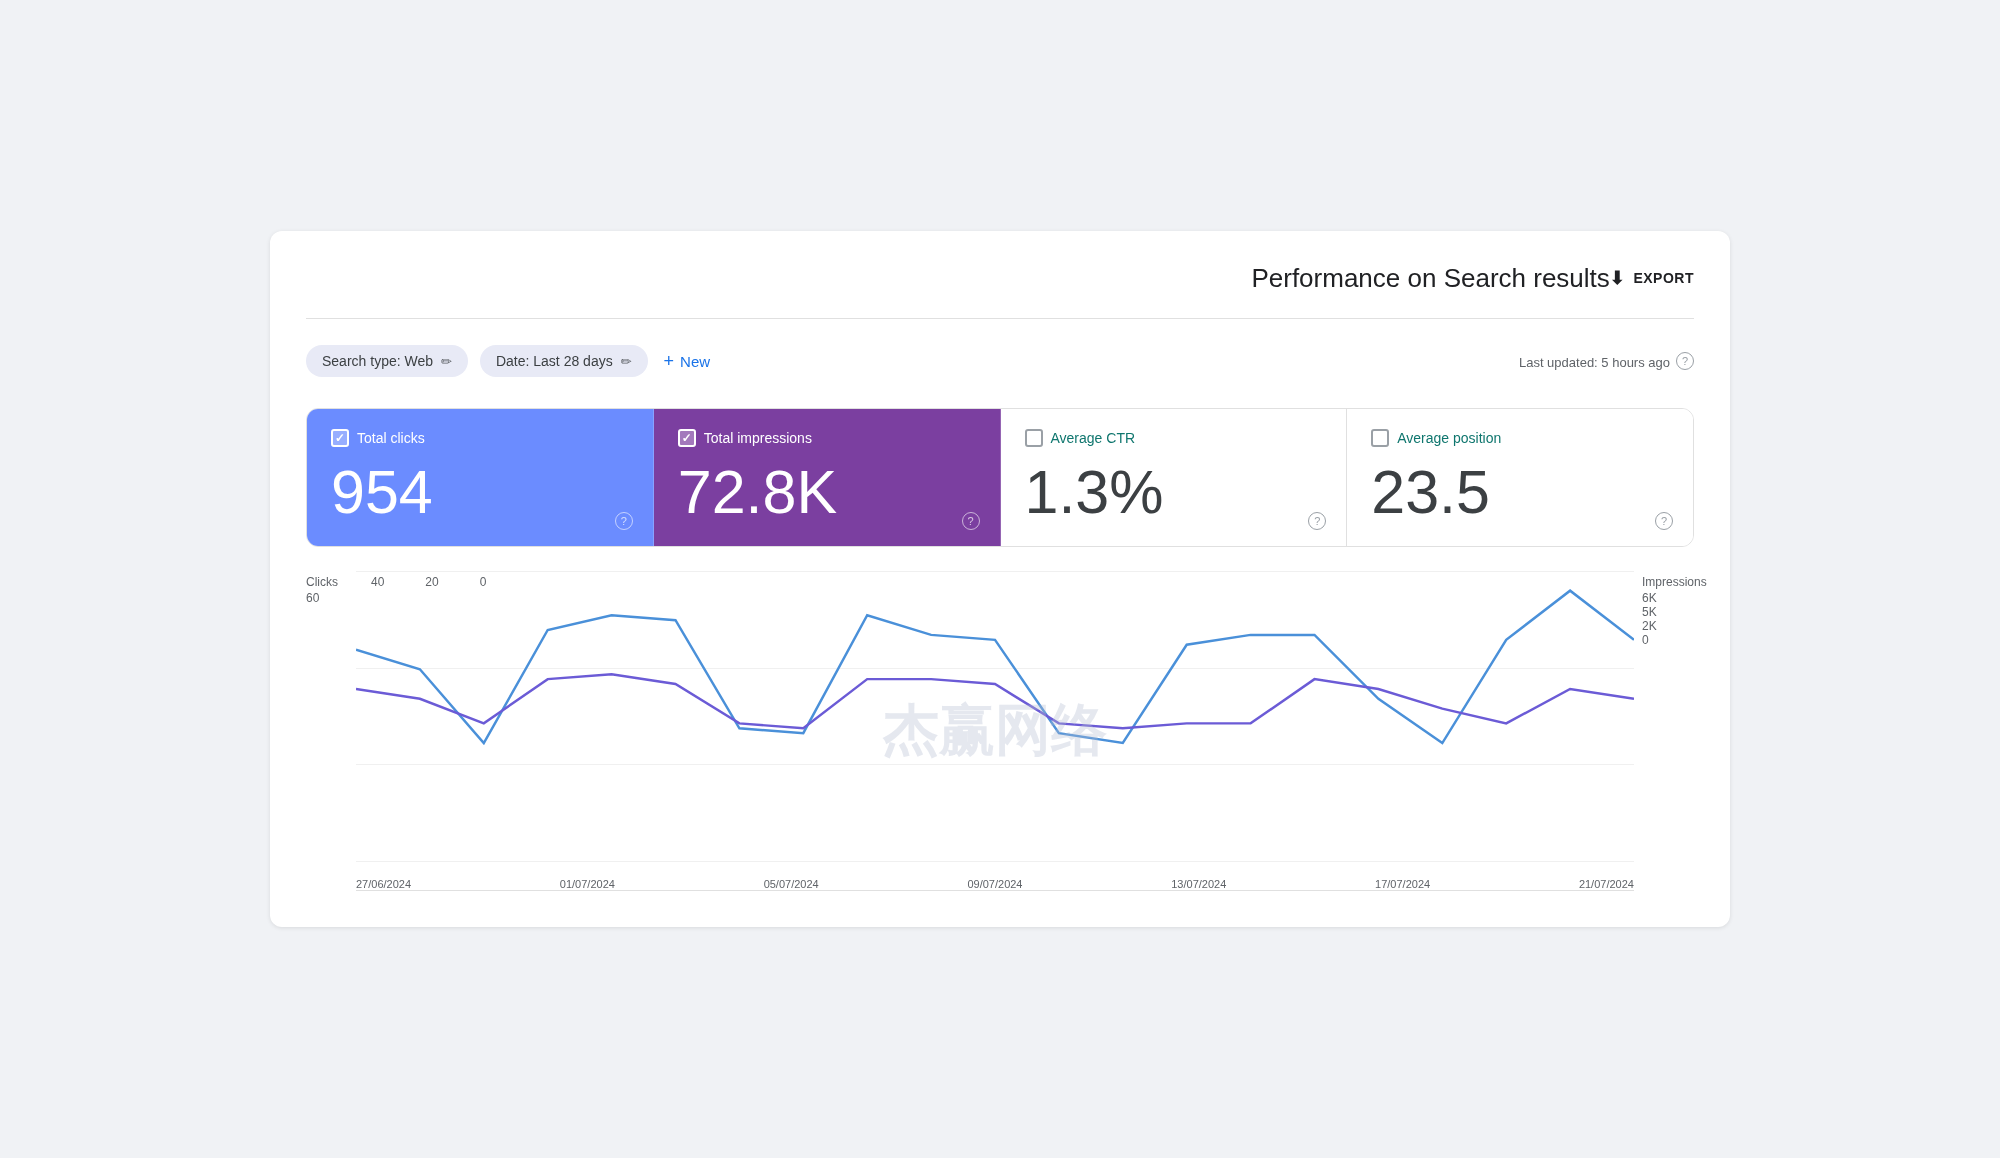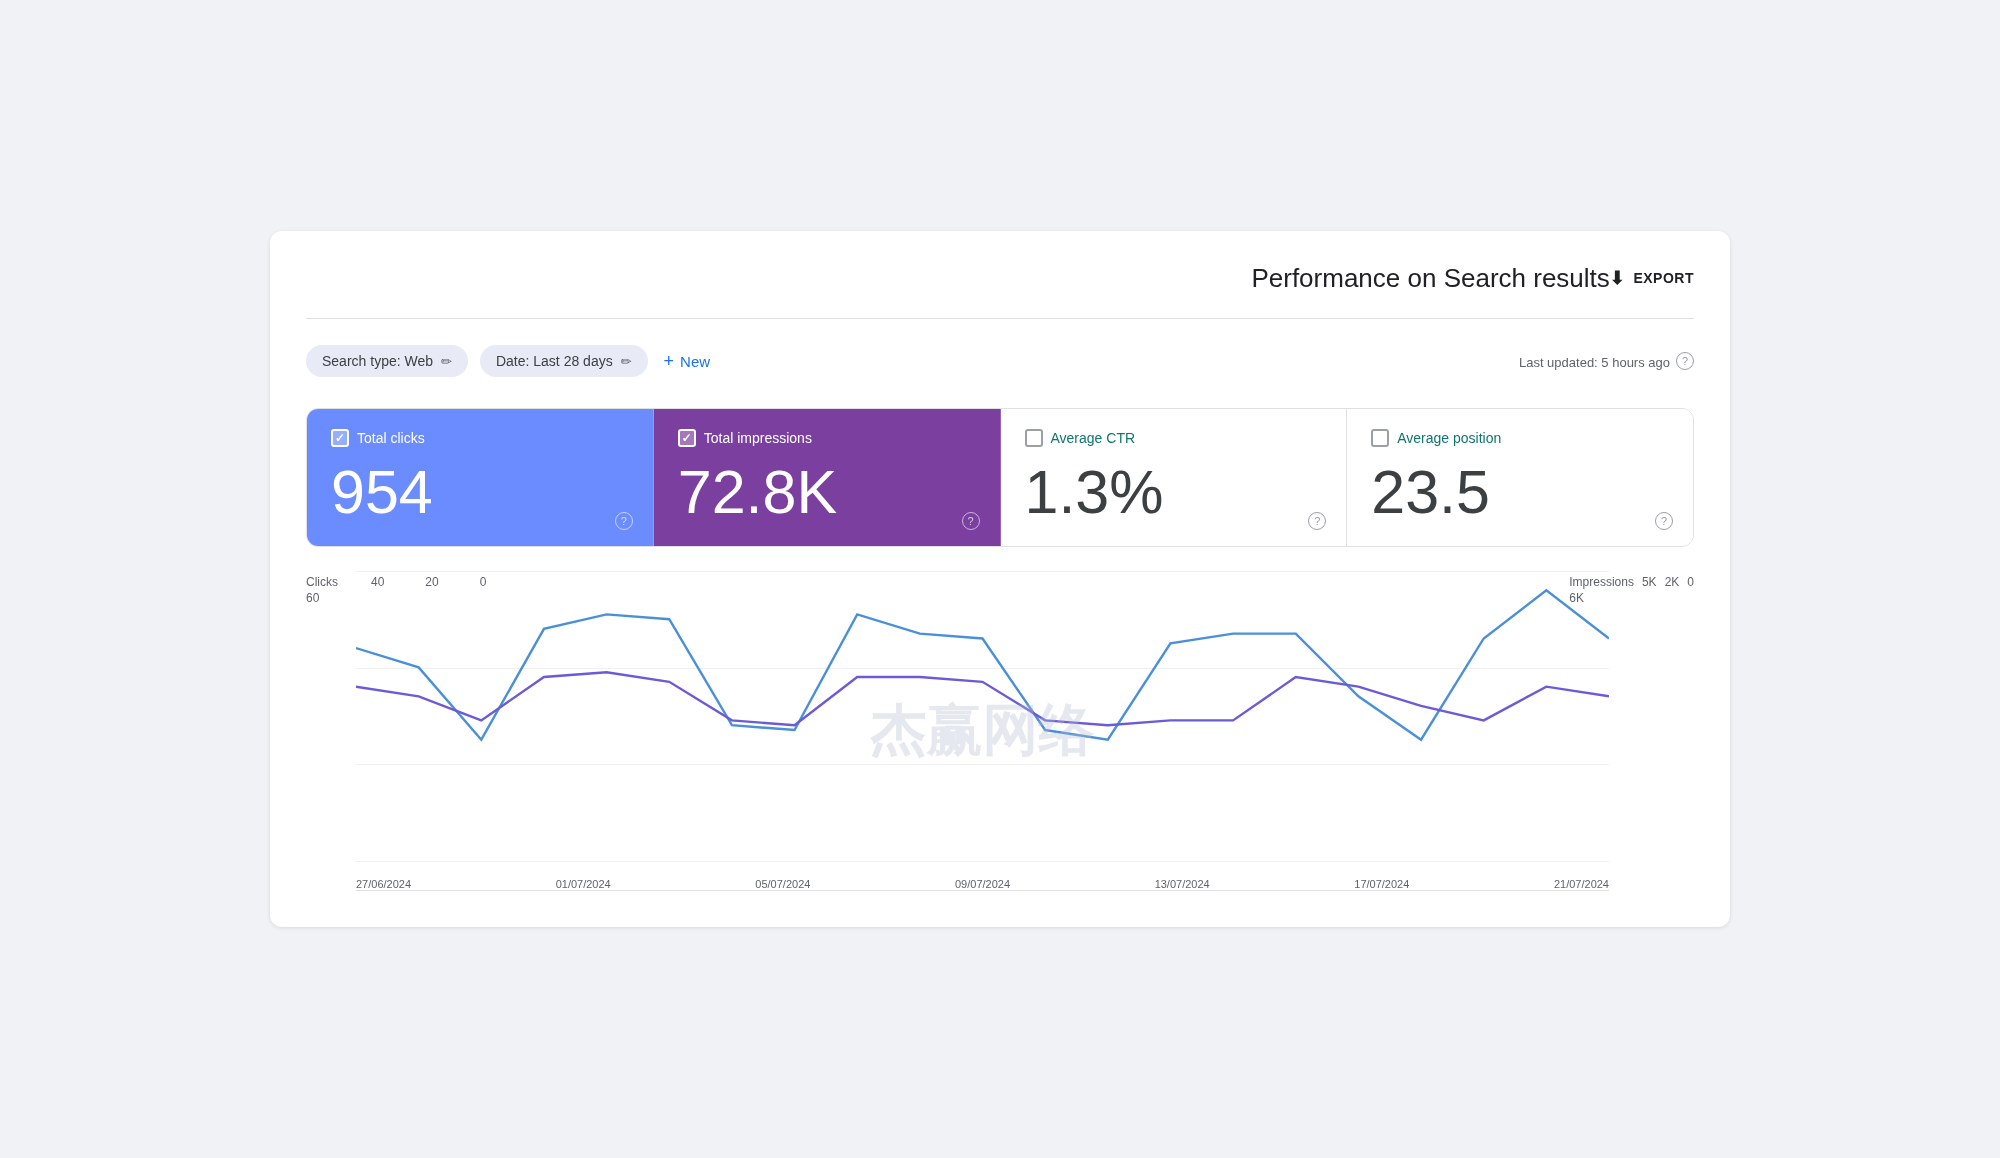--- a/index.html
+++ b/index.html
@@ -213,25 +213,25 @@
       display: flex;
       flex-direction: row;
       justify-content: space-between;
       padding-bottom: 28px;
       padding-top: 4px;
       gap: 33px;
     }
     .y-axis-right {
       width: 60px;
       display: flex;
-      justify-content: flex-end;
+      flex-direction: column;
+      justify-content: flex-start;
       padding-bottom: 28px;
       padding-top: 4px;
       text-align: right;
-      margin-left: 25px;
     }
     .y-label {
       font-size: 12px;
       color: #5f6368;
       text-align: left;
       padding-right: 8px;
     }
     .y-label-right {
       font-size: 12px;
       color: #5f6368;

